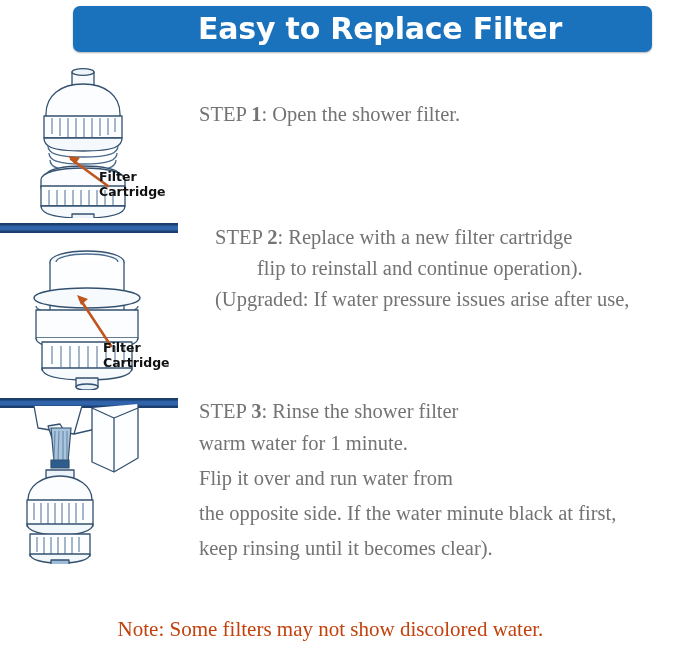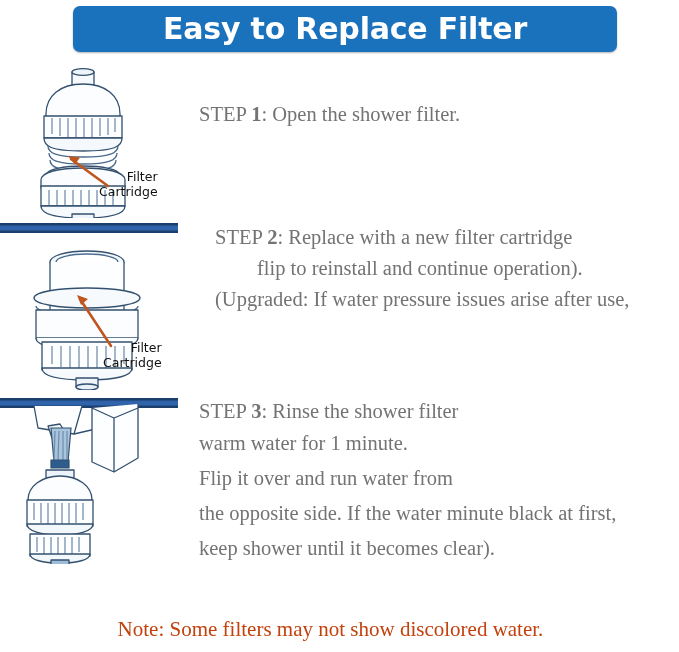--- a/index.html
+++ b/index.html
@@ -22,20 +22,21 @@
     left: 73px;
     top: 6px;
     width: 544px;
     height: 46px;
     background: #1B72BC;
     border-radius: 7px;
     box-shadow: 0 1px 2px rgba(0,0,0,0.30);
     display: flex;
     align-items: center;
     justify-content: center;
+    padding-left: 35px;
   }
   #header-title {
     color: #ffffff;
     font-family: "DejaVu Sans", sans-serif;
     font-weight: bold;
     font-size: 30px;
     letter-spacing: -0.2px;
     line-height: 1;
     white-space: nowrap;
   }
@@ -58,26 +59,25 @@
   .illustration {
     position: absolute;
   }
   #illustration-step1 { left: 8px;  top: 58px;  width: 180px; height: 160px; }
   #illustration-step2 { left: 8px;  top: 238px; width: 180px; height: 152px; }
   #illustration-step3 { left: 8px;  top: 404px; width: 180px; height: 160px; }
 
   .cartridge-label {
     position: absolute;
     font-family: "DejaVu Sans", sans-serif;
-    font-weight: normal;
+    font-weight: bold;
     font-size: 12.5px;
     line-height: 15px;
     color: #111111;
     white-space: pre-line;
-    text-align: right;
   }
   #cartridge-label-1 { left: 99px;  top: 169px; }
   #cartridge-label-2 { left: 103px; top: 340px; }
 
   
   .step-block {
     position: absolute;
     left: 199px;
     font-family: "Liberation Serif", serif;
     font-size: 20.5px;
@@ -290,16 +290,16 @@
   <div class="step-line"><span>STEP </span><span class="step-num">2</span><span>: Replace with a new filter cartridge</span></div>
   <div class="step-line indent">flip to reinstall and continue operation).</div>
   <div class="step-line">(Upgraded: If water pressure issues arise after use,</div>
 </div>
 
 <div id="step-3" class="step-block">
   <div class="step-line"><span>STEP </span><span class="step-num">3</span><span>: Rinse the shower filter</span></div>
   <div class="step-line loose">warm water for 1 minute.</div>
   <div class="step-line loose">Flip it over and run water from</div>
   <div class="step-line loose">the opposite side. If the water minute black at first,</div>
-  <div class="step-line loose">keep shower until it becomes clear).</div>
+  <div class="step-line loose">keep rinsing until it becomes clear).</div>
 </div>
 
 <div id="footer-note">Note: Some filters may not show discolored water.</div>
 
 </body></html>

